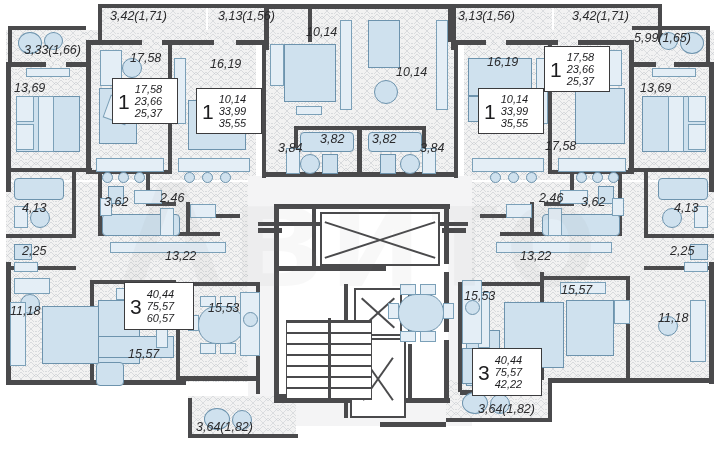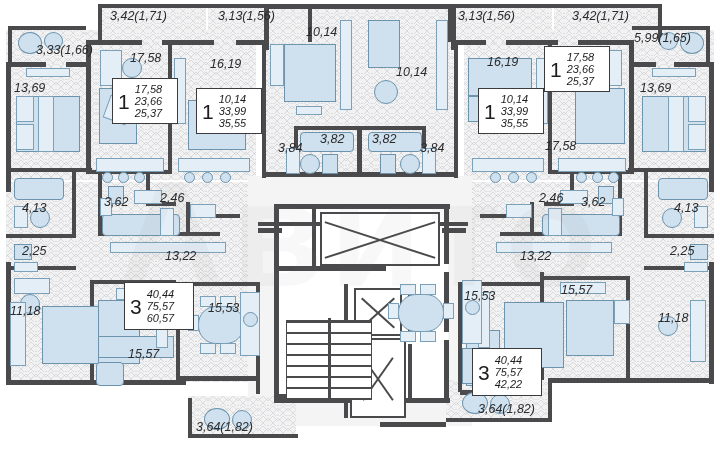--- a/index.html
+++ b/index.html
@@ -350,21 +350,21 @@
   <div class="fur2" style="left:443px;top:303px;width:9px;height:14px;"></div>
   <div class="fur2" style="left:462px;top:280px;width:18px;height:62px;"></div>
   <div class="furo" style="left:465px;top:300px;width:13px;height:13px;"></div>
   <div class="fur" style="left:462px;top:348px;width:32px;height:34px;"></div>
 
   <div class="furo" style="left:462px;top:392px;width:24px;height:20px;"></div>
   <div class="furo" style="left:490px;top:394px;width:18px;height:18px;"></div>
 
   <div class="watermark">Авито</div>
 
-  <div class="lab m" style="left:36px;top:44px;">3,33(1,66)</div>
+  <div class="lab m" style="left:24px;top:44px;">3,33(1,66)</div>
   <div class="lab m" style="left:110px;top:10px;">3,42(1,71)</div>
   <div class="lab m" style="left:218px;top:10px;">3,13(1,56)</div>
   <div class="lab m" style="left:458px;top:10px;">3,13(1,56)</div>
   <div class="lab m" style="left:572px;top:10px;">3,42(1,71)</div>
   <div class="lab m" style="left:634px;top:32px;">5,99(1,65)</div>
 
   <div class="lab m" style="left:14px;top:82px;">13,69</div>
   <div class="lab m" style="left:130px;top:52px;">17,58</div>
   <div class="lab m" style="left:210px;top:58px;">16,19</div>
   <div class="lab m" style="left:306px;top:26px;">10,14</div>

